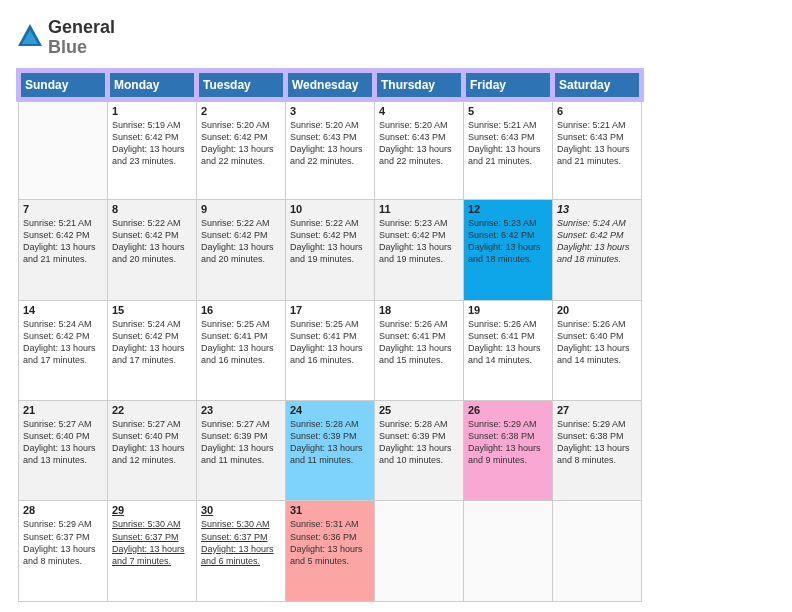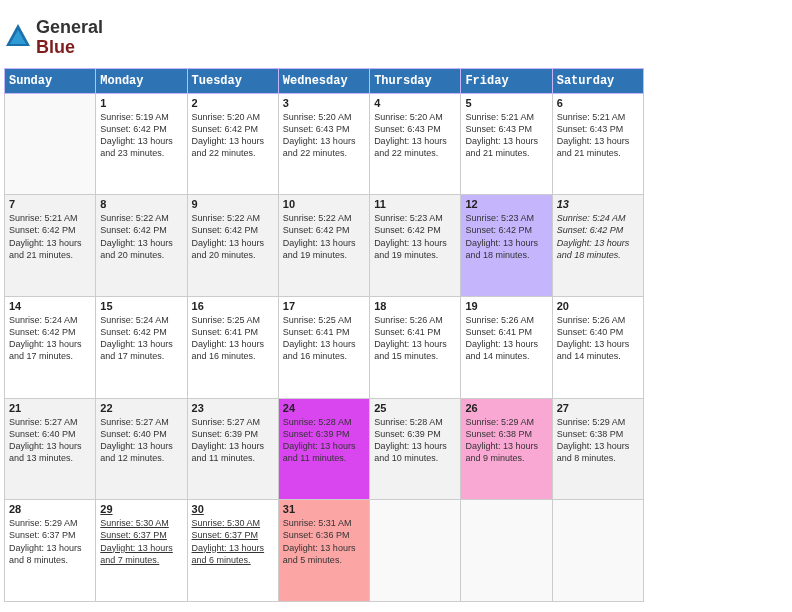--- a/index.html
+++ b/index.html
@@ -6,21 +6,21 @@
     body {
       font-family: Arial, sans-serif;
       background: #fff;
       width: 792px;
       height: 612px;
       overflow: hidden;
     }
     .page {
       width: 664px;
       height: 612px;
-      padding: 18px 20px 10px 4px;
+      padding: 18px 20px 10px 16px;
       display: flex;
       flex-direction: column;
     }
     .header {
       display: flex;
       justify-content: space-between;
       align-items: flex-start;
       margin-bottom: 10px;
     }
     .logo {
@@ -33,21 +33,21 @@
       line-height: 1.1;
     }
     .logo-general {
       font-size: 18px;
       font-weight: bold;
       color: #333;
     }
     .logo-blue {
       font-size: 18px;
       font-weight: bold;
-      color: #7f1d1d;
+      color: #737373;
     }
     .logo-icon {
       width: 28px;
       height: 28px;
       margin-right: 4px;
       position: relative;
       top: -2px;
     }
     .title-block {
       text-align: right;
@@ -67,22 +67,21 @@
       border-collapse: collapse;
       flex: 1;
     }
     .calendar-table th {
       background-color: #2e74b5;
       color: #fff;
       font-size: 12px;
       font-weight: bold;
       padding: 5px 4px;
       text-align: left;
-      border: 1px solid #c4b5fd;
-      font-family: Liberation Mono, monospace;
+      border: 5px solid #c4b5fd;
     }
     .calendar-table td {
       border: 1px solid #ccc;
       vertical-align: top;
       padding: 3px 4px;
       font-size: 9.5px;
       color: #333;
       width: calc(100% / 7);
       height: 82px;
     }
@@ -173,21 +172,21 @@
             <div class="day-info">Sunrise: 5:22 AM<br>Sunset: 6:42 PM<br>Daylight: 13 hours<br>and 20 minutes.</div>
           </td>
           <td style="background-color: rgb(242, 242, 242);">
             <span class="day-number">10</span>
             <div class="day-info">Sunrise: 5:22 AM<br>Sunset: 6:42 PM<br>Daylight: 13 hours<br>and 19 minutes.</div>
           </td>
           <td style="background-color: rgb(242, 242, 242);">
             <span class="day-number">11</span>
             <div class="day-info">Sunrise: 5:23 AM<br>Sunset: 6:42 PM<br>Daylight: 13 hours<br>and 19 minutes.</div>
           </td>
-          <td style="background-color: #c4b5fd;">
+          <td style="background-color: #0ea5e9;">
             <span class="day-number">12</span>
             <div class="day-info">Sunrise: 5:23 AM<br>Sunset: 6:42 PM<br>Daylight: 13 hours<br>and 18 minutes.</div>
           </td>
           <td style="background-color: rgb(242, 242, 242); font-style: italic;">
             <span class="day-number">13</span>
             <div class="day-info">Sunrise: 5:24 AM<br>Sunset: 6:42 PM<br>Daylight: 13 hours<br>and 18 minutes.</div>
           </td>
         </tr>
         <tr>
           <td style="background-color: rgb(255, 255, 255);">
@@ -225,21 +224,21 @@
             <div class="day-info">Sunrise: 5:27 AM<br>Sunset: 6:40 PM<br>Daylight: 13 hours<br>and 13 minutes.</div>
           </td>
           <td style="background-color: rgb(242, 242, 242);">
             <span class="day-number">22</span>
             <div class="day-info">Sunrise: 5:27 AM<br>Sunset: 6:40 PM<br>Daylight: 13 hours<br>and 12 minutes.</div>
           </td>
           <td style="background-color: rgb(242, 242, 242);">
             <span class="day-number">23</span>
             <div class="day-info">Sunrise: 5:27 AM<br>Sunset: 6:39 PM<br>Daylight: 13 hours<br>and 11 minutes.</div>
           </td>
-          <td style="background-color: #d946ef; margin-top: 17px;">
+          <td style="background-color: #7dd3fc; margin-top: 17px;">
             <span class="day-number">24</span>
             <div class="day-info">Sunrise: 5:28 AM<br>Sunset: 6:39 PM<br>Daylight: 13 hours<br>and 11 minutes.</div>
           </td>
           <td style="background-color: rgb(242, 242, 242);">
             <span class="day-number">25</span>
             <div class="day-info">Sunrise: 5:28 AM<br>Sunset: 6:39 PM<br>Daylight: 13 hours<br>and 10 minutes.</div>
           </td>
           <td style="background-color: #f9a8d4;">
             <span class="day-number">26</span>
             <div class="day-info">Sunrise: 5:29 AM<br>Sunset: 6:38 PM<br>Daylight: 13 hours<br>and 9 minutes.</div>

